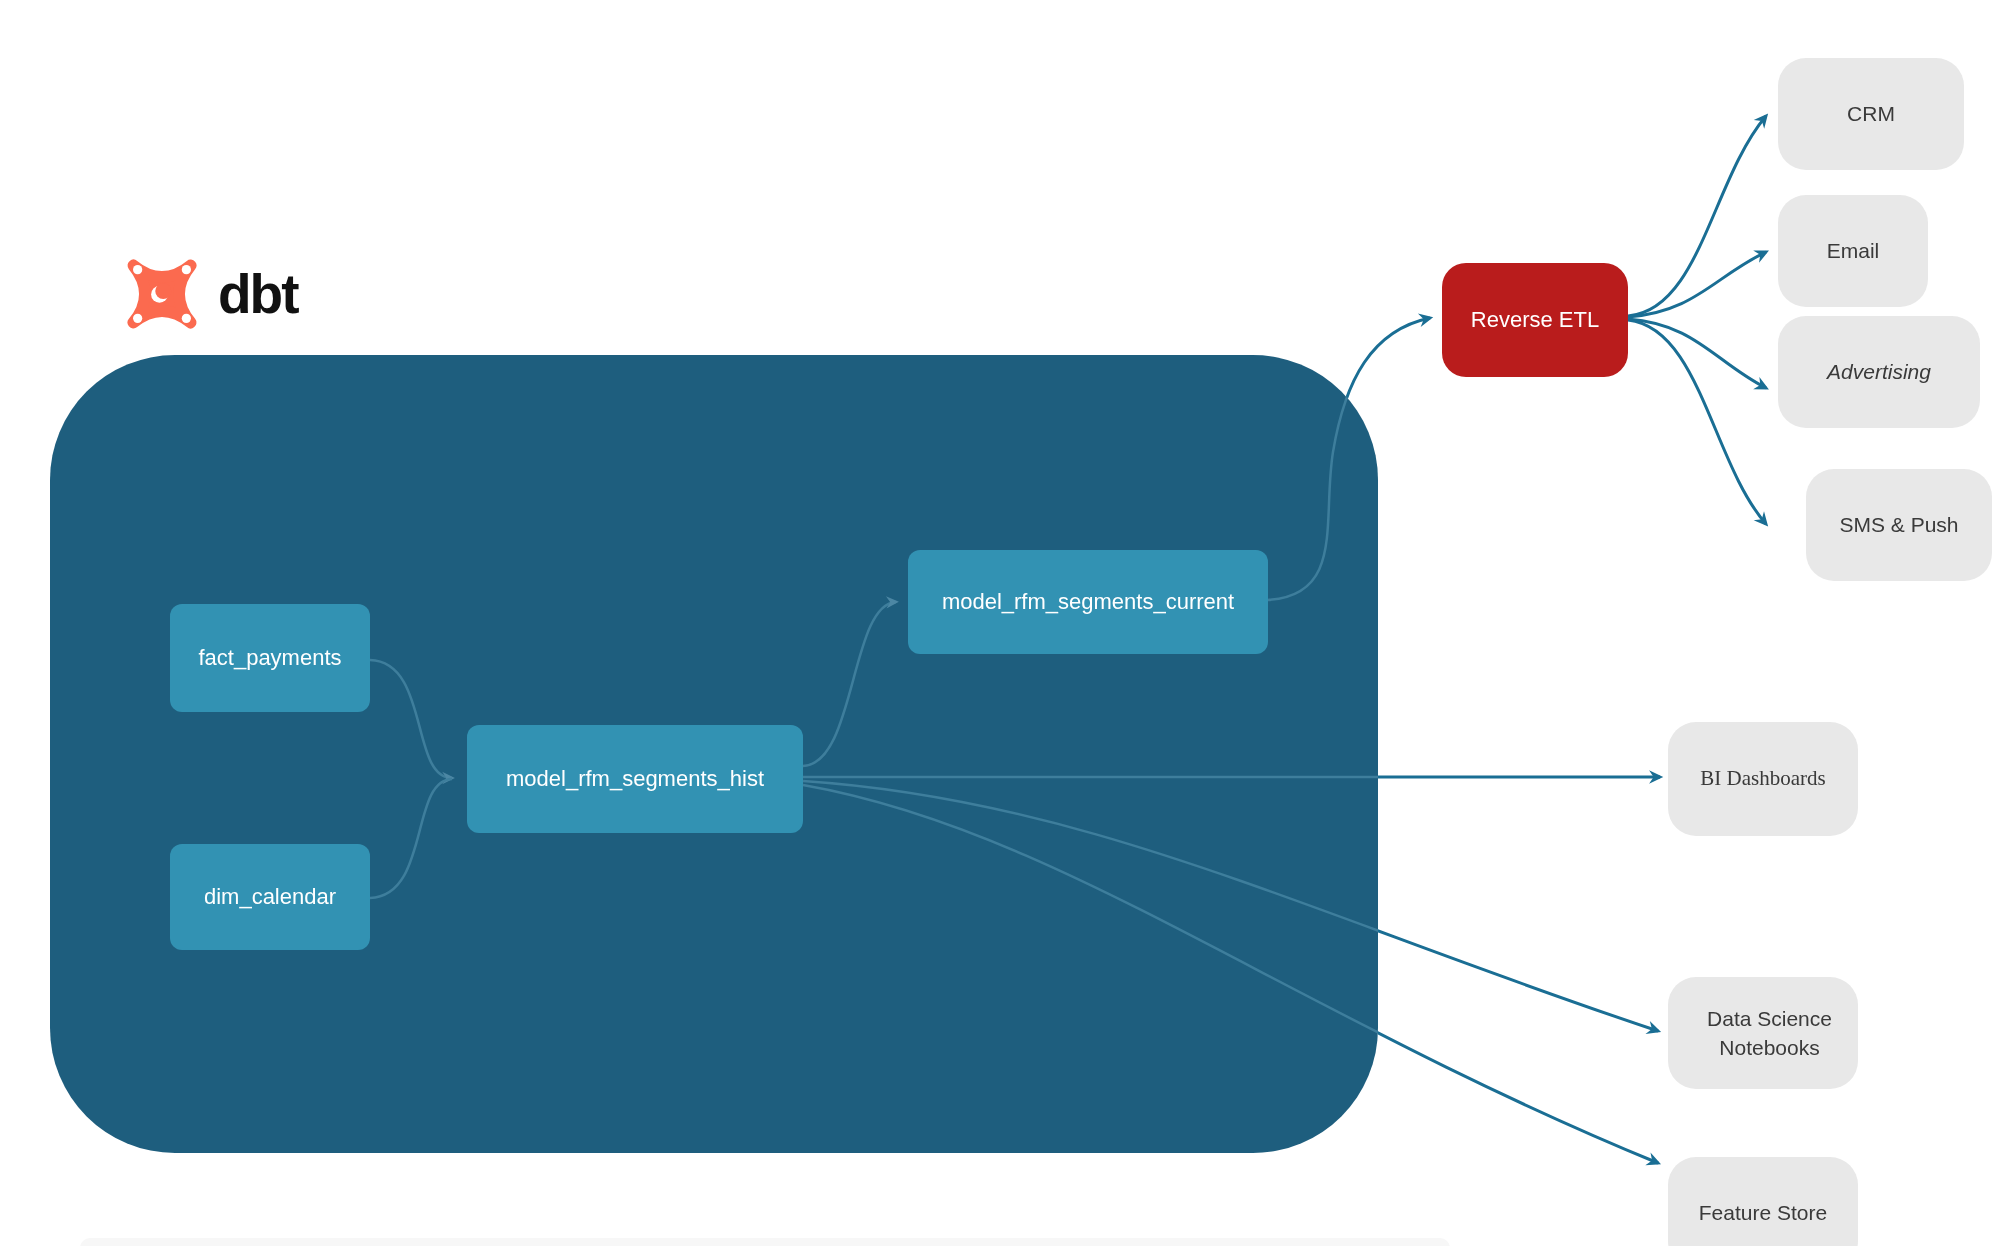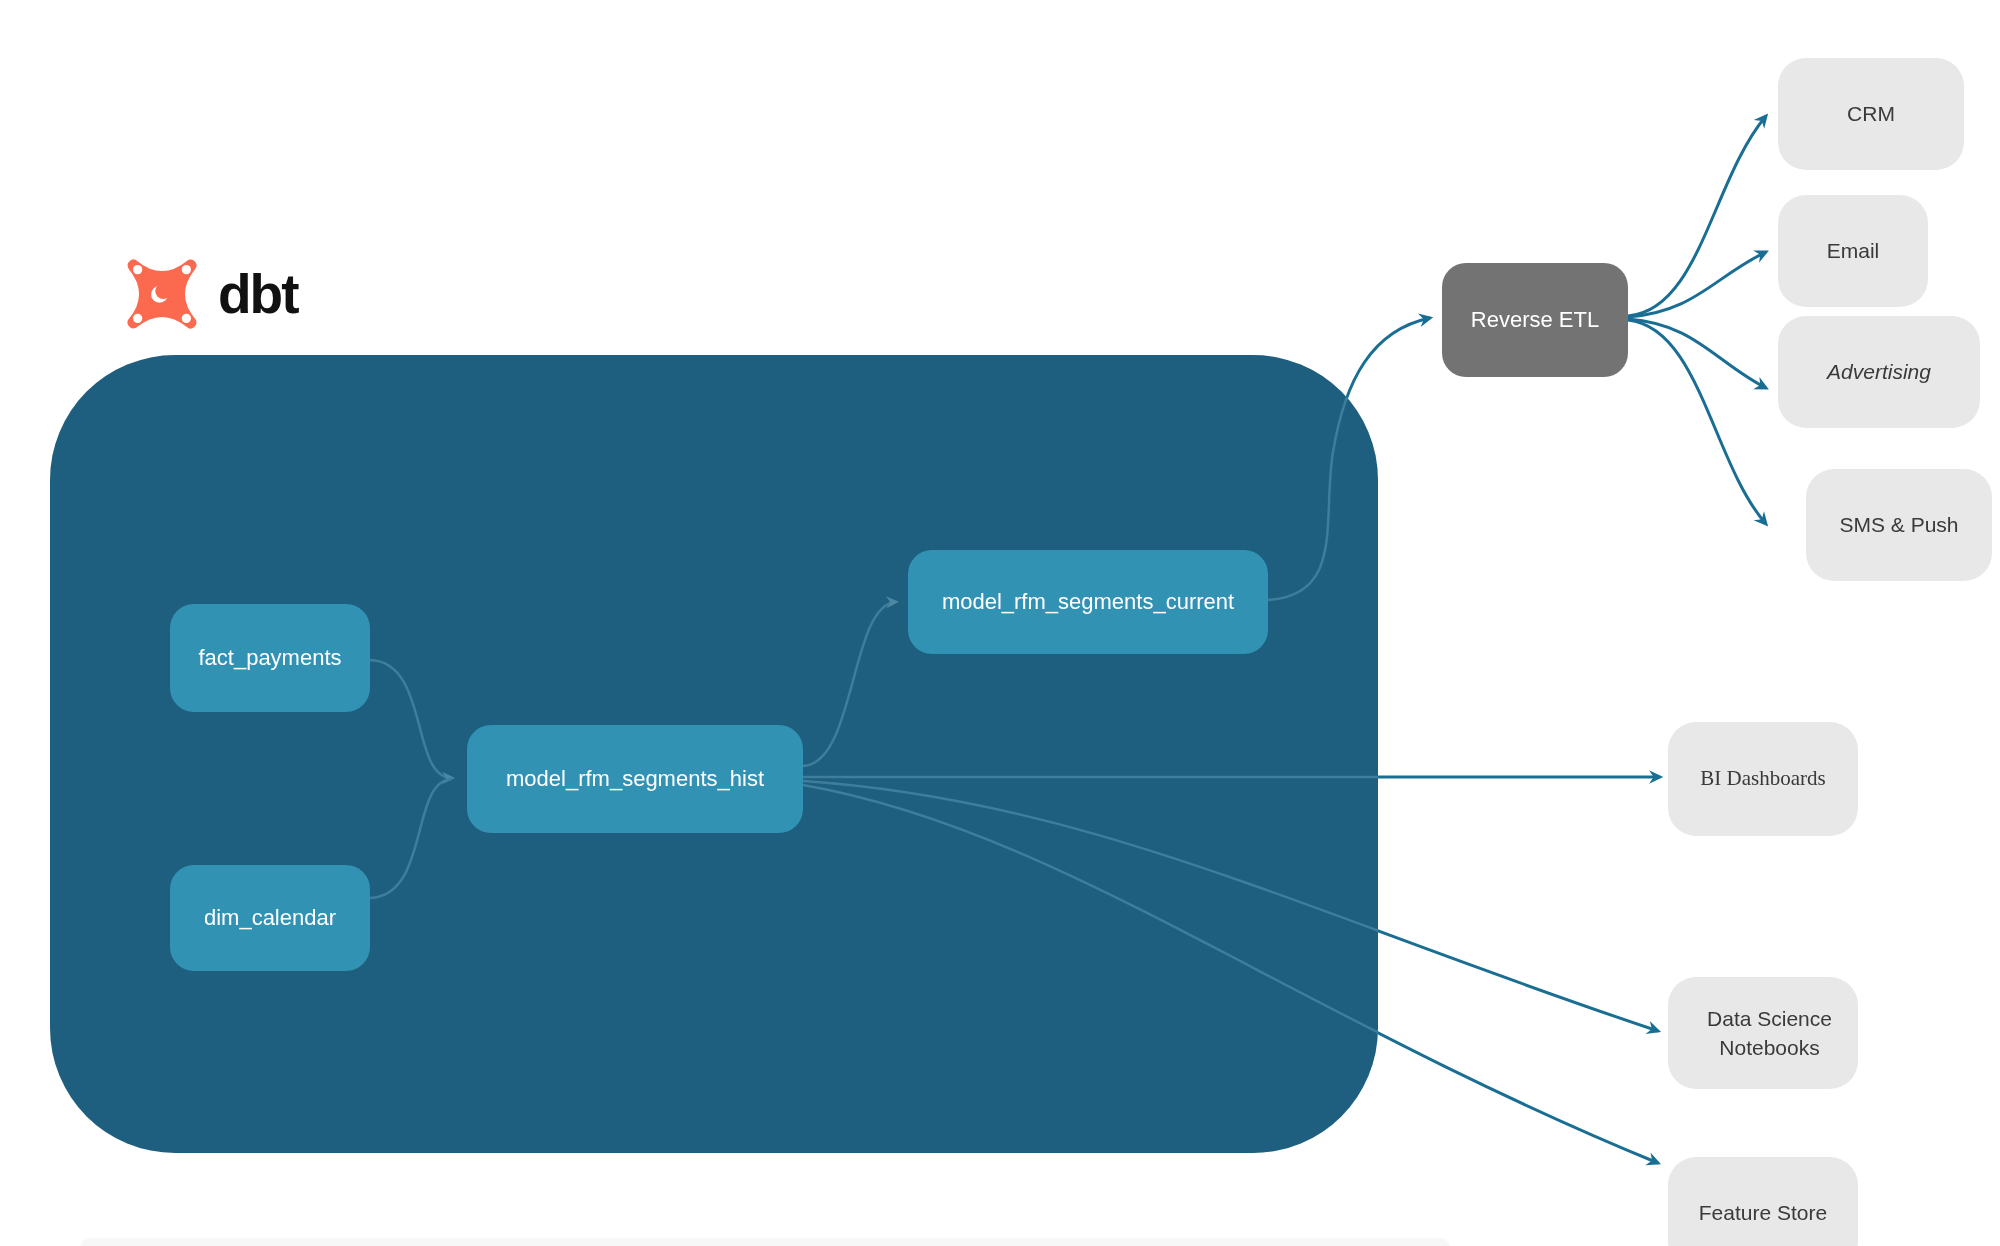--- a/index.html
+++ b/index.html
@@ -9,26 +9,26 @@
 
   
   .brand{left:120px;top:252px;display:flex;align-items:center;gap:14px;z-index:3;}
   .brand-word{font-size:55px;font-weight:bold;color:#111111;letter-spacing:-2px;line-height:1;}
 
   
   .warehouse{left:50px;top:355px;width:1328px;height:798px;background:#1E5E7E;
              border-radius:125px;z-index:0;}
 
   
-  .node{background:#3292B3;border-radius:24px;color:#ffffff;font-size:22px;
+  .node{background:#3292B3;border-radius:12px;color:#ffffff;font-size:22px;
         display:flex;align-items:center;justify-content:center;text-align:left;
         z-index:2;cursor:default;}
 
   
-  .re-node{background:#737373;border-radius:24px;color:#ffffff;font-size:22px;
+  .re-node{background:#b91c1c;border-radius:24px;color:#ffffff;font-size:22px;
            display:flex;align-items:center;justify-content:center;z-index:2;}
 
   
   .dest{background:#E8E8E8;border-radius:28px;color:#3A3A3A;font-size:21px;
         display:flex;align-items:center;justify-content:center;text-align:center;
         line-height:1.4;padding:0 18px;z-index:2;}
 
   .edges{left:0;top:0;width:2000px;height:1246px;z-index:1;pointer-events:none;}
 
   .bottom-strip{left:80px;top:1238px;width:1370px;height:10px;background:#F7F7F7;
@@ -48,21 +48,21 @@
     <circle cx="51.5" cy="46.5" r="9.5" fill="#FB6A4F"></circle>
   </svg>
   <span class="brand-word">dbt</span>
 </div>
 
 <div class="abs warehouse"></div>
 
 <div class="abs node" style="left:170px;top:604px;width:200px;height:108px;">
   <span>fact_payments</span>
 </div>
-<div class="abs node" style="left:170px;top:844px;width:200px;height:106px;margin-top:21px;">
+<div class="abs node" style="left:170px;top:844px;width:200px;height:106px;">
   <span>dim_calendar</span>
 </div>
 <div class="abs node" style="left:467px;top:725px;width:336px;height:108px;">
   <span>model_rfm_segments_hist</span>
 </div>
 <div class="abs node" style="left:908px;top:550px;width:360px;height:104px;">
   <span>model_rfm_segments_current</span>
 </div>
 
 <div class="abs re-node" style="left:1442px;top:263px;width:186px;height:114px;">

